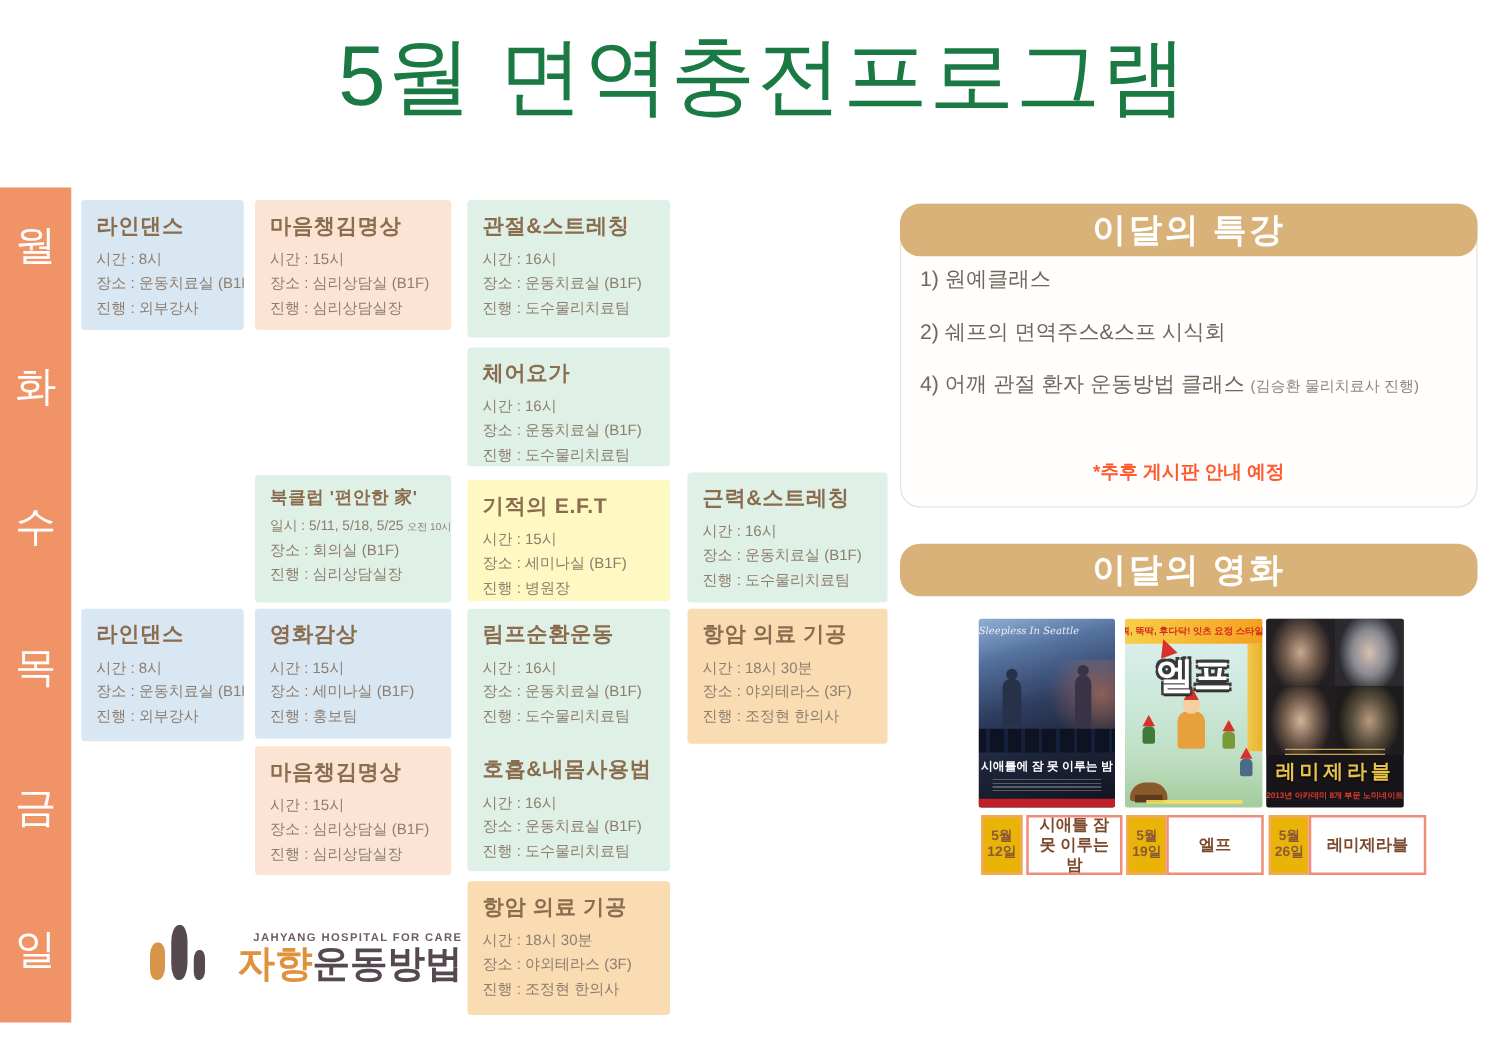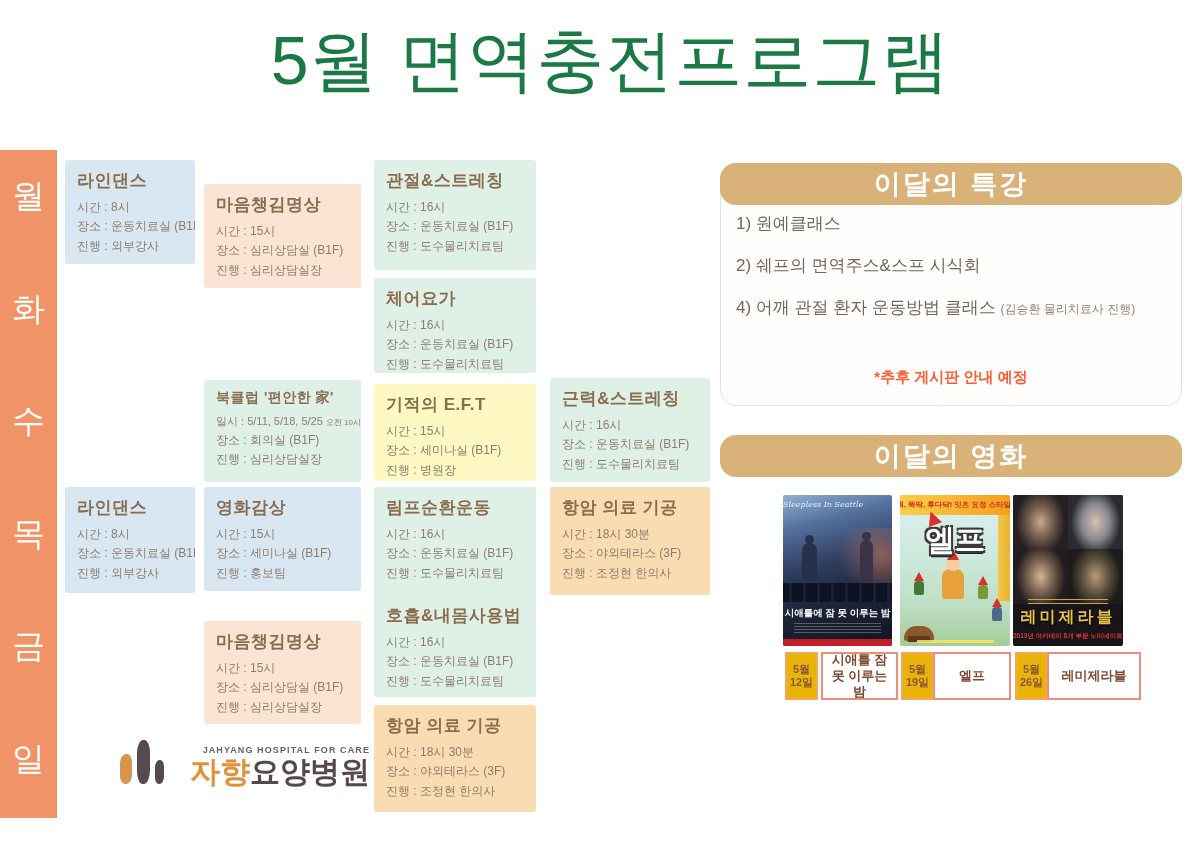--- a/index.html
+++ b/index.html
@@ -15,21 +15,21 @@
     display:flex;flex-direction:column;align-items:center;justify-content:space-between;
     padding:24px 0 36px;box-sizing:border-box;}
   .sidebar .day{color:#ffffff;font-size:33px;font-weight:400;}
 
   
   .card{position:absolute;border-radius:3px;padding:9px 12px;box-sizing:border-box;overflow:hidden;}
   .card-title{font-size:17px;font-weight:bold;color:#8a6c4e;margin-bottom:6px;letter-spacing:.5px;white-space:nowrap;}
   .card-title.small{font-size:14px;}
   .card-line{font-size:12px;line-height:1.62;color:#8d7d6e;white-space:nowrap;}
   .card-line .tiny{font-size:8px;}
-  .c-blue{background:#D9E7F3;} .c-peach{background:#FBE4D4;margin-top:24px;} .c-mint{background:#DFF0E6;}
+  .c-blue{background:#D9E7F3;} .c-peach{background:#FBE4D4;} .c-mint{background:#DFF0E6;}
   .c-purple{background:#fef9c3;} .c-orange{background:#FADCB3;}
 
   
   .tan-header{position:absolute;left:720px;width:462px;height:42px;background:#D8B279;
     border-radius:16px;color:#ffffff;font-weight:800;font-size:27px;letter-spacing:2px;
     display:flex;align-items:center;justify-content:center;z-index:2;}
   .lect-panel{position:absolute;left:720px;top:163px;width:462px;height:243px;background:#fffefd;
     border:1px solid #e6e2dd;border-radius:16px;box-sizing:border-box;z-index:1;}
   .lect-list{position:absolute;left:736px;top:212px;width:440px;z-index:3;}
   .lect-item{font-size:17px;color:#6f675e;margin-bottom:19px;white-space:nowrap;}
@@ -265,16 +265,16 @@
 
 <div class="logo">
   <div class="logo-mark">
     <span class="petal petal-a"></span>
     <span class="petal petal-b"></span>
     <span class="petal petal-c"></span>
   </div>
   <div class="logo-text">
     <div class="logo-eng">JAHYANG HOSPITAL FOR CARE</div>
     <div class="logo-kr">
-      <span class="kr-accent">자향</span><span class="kr-rest">요양병원</span>
+      <span class="kr-accent">자향</span><span class="kr-rest">운동방법</span>
     </div>
   </div>
 </div>
 
 </body></html>

